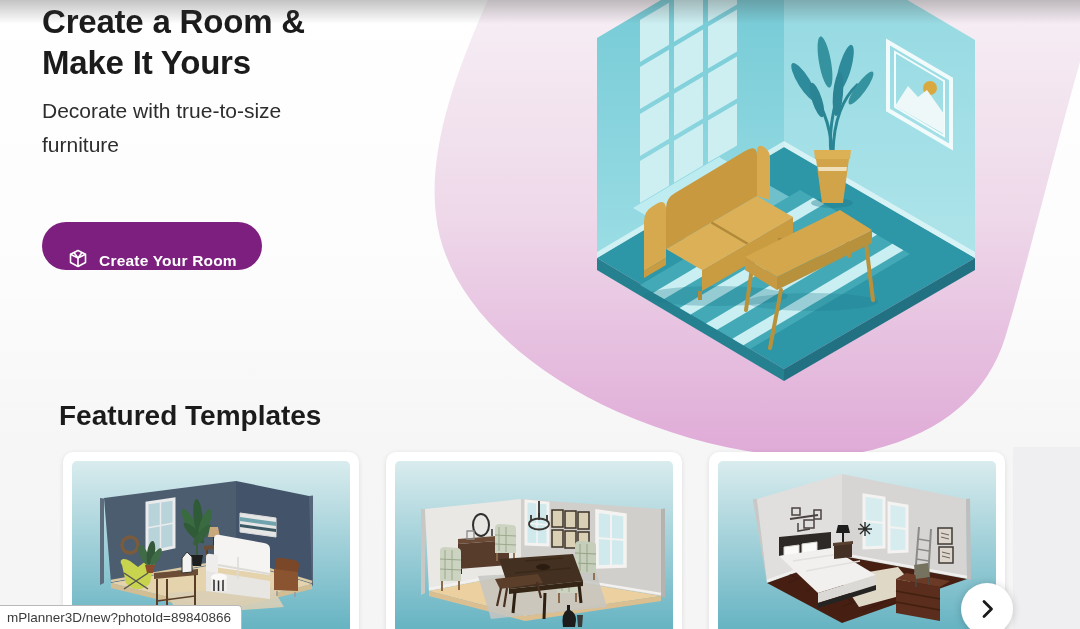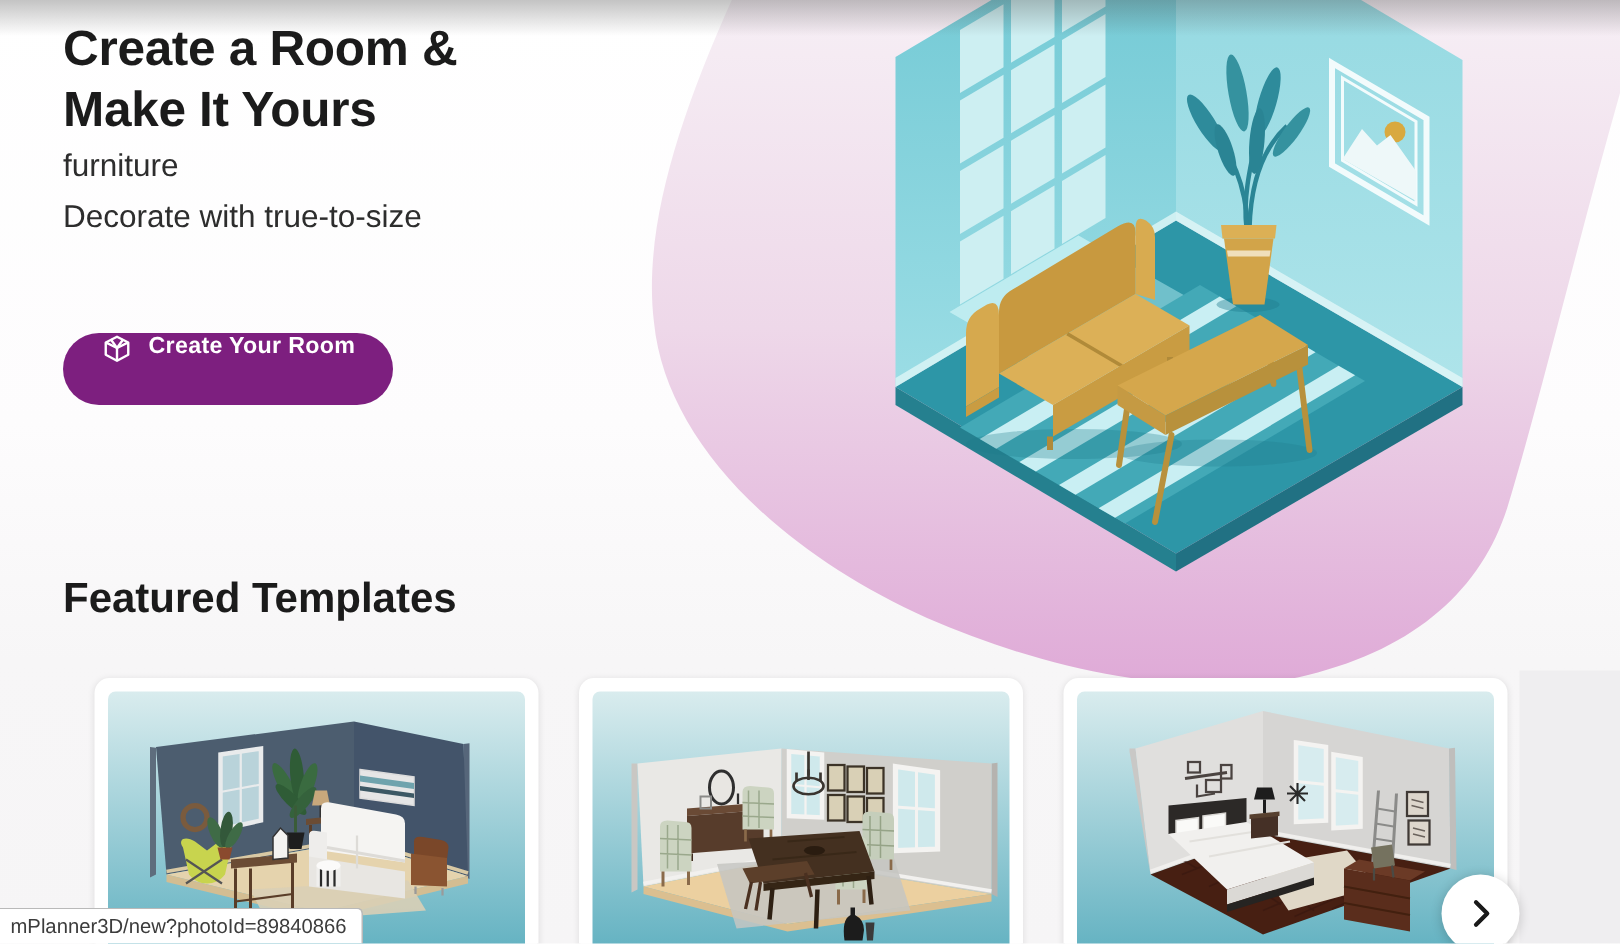--- a/index.html
+++ b/index.html
@@ -6,30 +6,30 @@
   body{
     width:1080px;height:629px;overflow:hidden;position:relative;
     font-family:"Liberation Sans",sans-serif;
     background:linear-gradient(180deg,#ffffff 0%,#fdfcfd 45%,#f7f6f7 70%,#f6f5f6 100%);
   }
   .top-shadow{position:absolute;left:0;top:0;width:1080px;height:24px;z-index:9;pointer-events:none;
     background:linear-gradient(180deg,rgba(70,70,70,.32),rgba(255,255,255,0));}
   .hero{position:absolute;left:0;top:0;width:1080px;height:470px}
   .hero-art{position:absolute;left:0;top:0;width:1080px;height:470px;display:block}
   .hero-text{position:absolute;left:42px;top:0;z-index:2;width:420px}
-  .title{margin:0;padding-top:11px;font-size:33px;line-height:41px;font-weight:bold;color:#1b1b1b;letter-spacing:-.2px}
+  .title{margin:0;padding-top:1px;font-size:33px;line-height:41px;font-weight:bold;color:#1b1b1b;letter-spacing:-.2px}
   .title span{display:block}
   .subtitle{position:absolute;left:0;top:94px;margin:0;font-size:21px;line-height:34px;font-weight:400;color:#2d2d2d;width:420px}
   .subtitle span{display:block}
-  .cta{position:absolute;left:0;top:222px;height:48px;display:inline-flex;align-items:flex-start;gap:10px;
+  .cta{position:absolute;left:0;top:222px;height:48px;display:inline-flex;align-items:flex-end;gap:10px;
     padding:0 25px;border:none;border-radius:24px;cursor:pointer;
     background:var(--accent_purple,#7d1f7f);color:#ffffff;
     font-family:"Liberation Sans",sans-serif;font-size:15.5px;font-weight:700;letter-spacing:.2px}
   .cta svg{display:block}
-  .featured{position:absolute;left:42px;top:383px;margin:0;font-size:28px;font-weight:bold;color:#1b1b1b;z-index:2}
+  .featured{position:absolute;left:42px;top:383px;margin:17px;font-size:28px;font-weight:bold;color:#1b1b1b;z-index:2}
   .cards{position:absolute;left:63px;top:452px;display:flex;gap:27px;z-index:2}
   .card{width:296px;height:235px;background:#ffffff;border-radius:10px;padding:9px;box-sizing:border-box;
     box-shadow:0 1px 5px rgba(0,0,0,.10);cursor:pointer}
   .card-img{width:100%;height:100%;border-radius:5px;overflow:hidden;
     background:linear-gradient(180deg,var(--card_gradient_top,#d9ecee) 0%,var(--card_gradient_bottom,#4aa6b8) 100%)}
   .card-img svg{display:block;width:278px;height:217px}
   .right-strip{position:absolute;left:1013px;top:447px;width:67px;height:182px;background:#efeef0;z-index:1}
   .next-btn{position:absolute;left:961px;top:583px;width:52px;height:52px;border-radius:50%;border:none;
     background:#ffffff;box-shadow:0 1px 8px rgba(0,0,0,.20);z-index:8;cursor:pointer;
     display:flex;align-items:center;justify-content:center;padding:0}
@@ -149,22 +149,22 @@
       </g>
     </g>
   </svg>
 
   <div class="hero-text">
     <h1 class="title">
       <span>Create a Room &amp;</span>
       <span>Make It Yours</span>
     </h1>
     <p class="subtitle">
+      <span>Decorate with true-to-size</span>
       <span>furniture</span>
-      <span>Decorate with true-to-size</span>
     </p>
     <button class="cta">
       <svg width="22" height="22" viewBox="0 0 22 22">
         <g fill="none" stroke="#ffffff" stroke-width="1.6" stroke-linejoin="round">
           <path d="M11,2.5 L18.5,6.3 L18.5,14.5 L11,18.5 L3.5,14.5 L3.5,6.3 Z"></path>
           <path d="M3.5,6.3 L11,10 L18.5,6.3"></path>
           <path d="M11,10 L11,18.5"></path>
           <path d="M6.8,4.2 L11,10 M15.2,4.2 L11,10"></path>
         </g>
       </svg>

